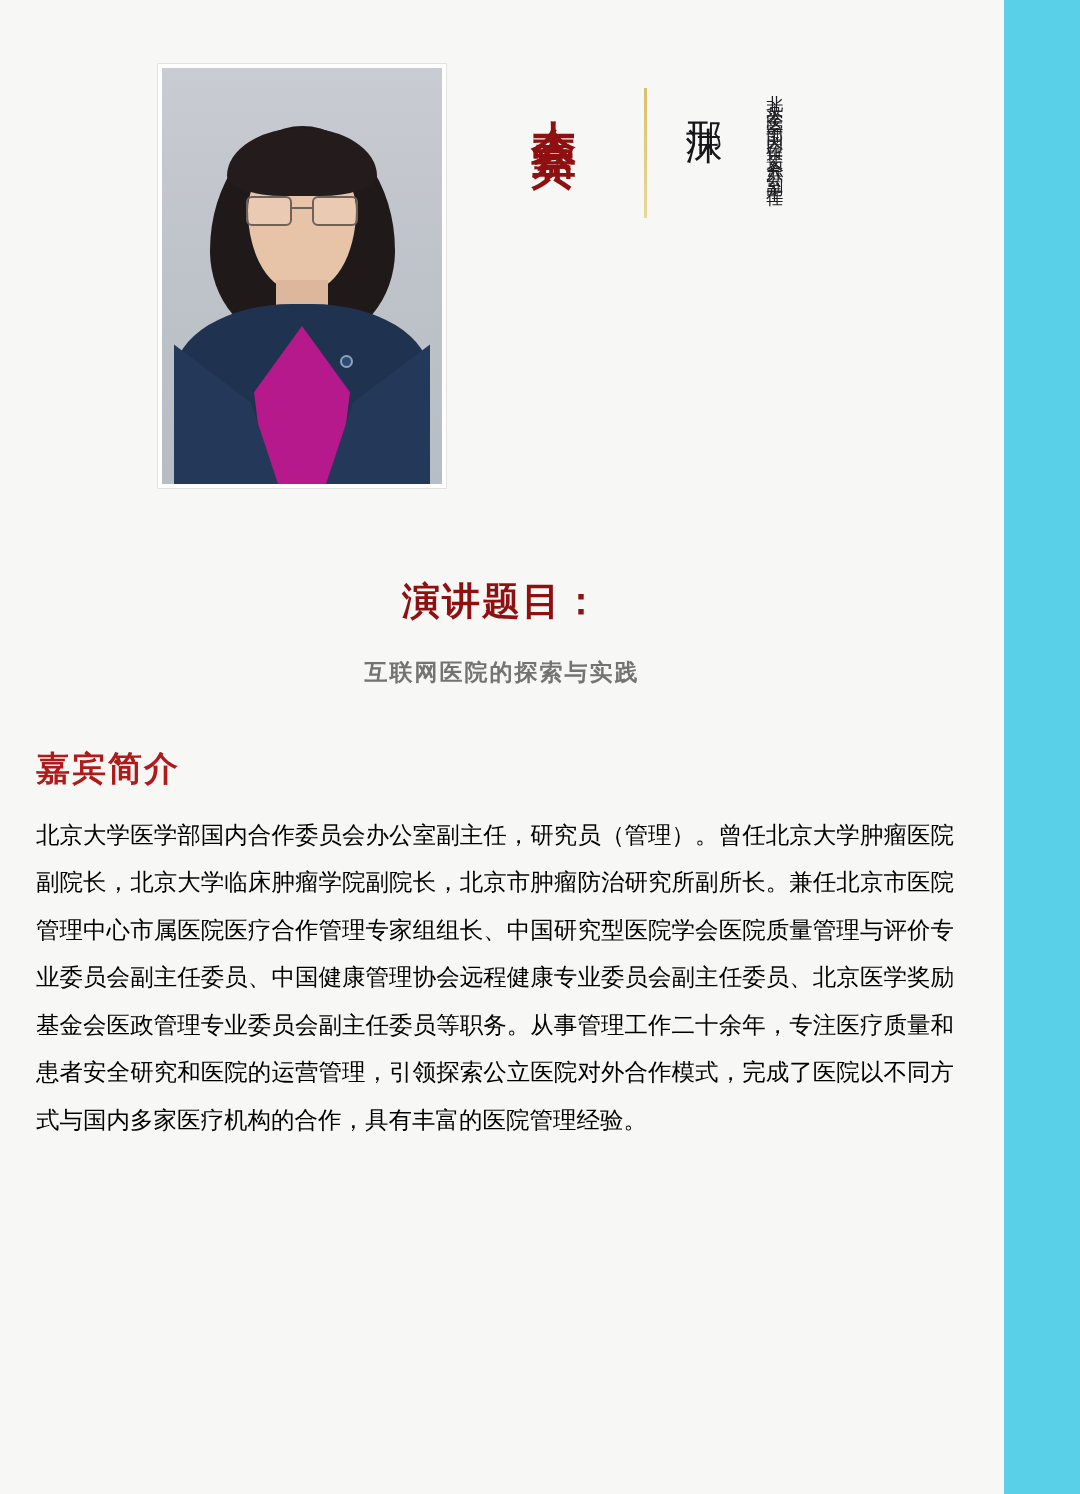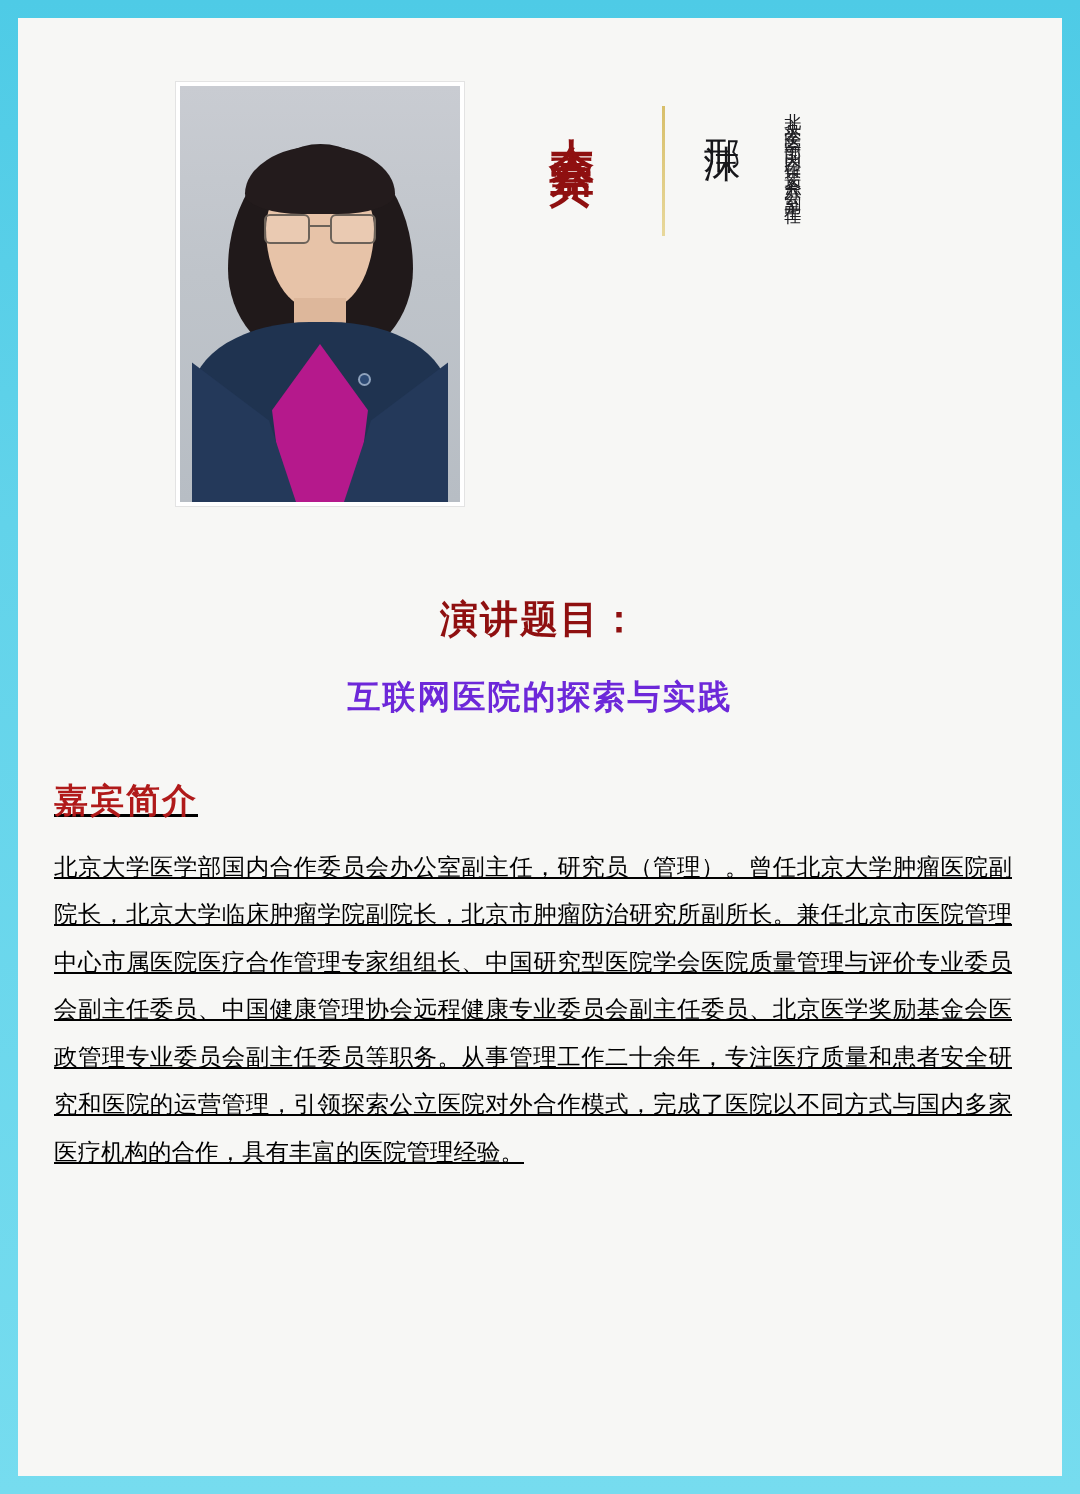--- a/index.html
+++ b/index.html
@@ -8,24 +8,24 @@
   }
   body {
     width: 1080px;
     height: 1494px;
     background: #5ad0e8;
     font-family: "Liberation Sans", sans-serif;
     overflow: hidden;
   }
   .poster {
     position: relative;
-    width: 1080px;
+    width: 1004px;
     height: 1494px;
     box-sizing: border-box;
-    padding: 18px;
+    padding: 0;
     background: linear-gradient(to bottom, #4ecbe6 0%, #62d3ea 35%, #76dcef 100%);
   }
   .card {
     position: relative;
     width: 100%;
     height: 100%;
     background: #f7f7f5;
     box-sizing: border-box;
   }
 
@@ -216,30 +216,29 @@
     margin-top: 56px;
   }
   .speech-label {
     font-size: 38px;
     font-weight: bold;
     color: #8f1010;
     letter-spacing: 2px;
   }
   .speech-topic {
     margin-top: 30px;
-    font-size: 33px;
+    font-size: 23px;
     font-weight: bold;
-    color: #6d28d9;
+    color: #737373;
     letter-spacing: 2px;
   }
 
   
   .bio {
     margin: 58px 50px 0 36px;
-    text-decoration: underline;
   }
   .bio-heading {
     font-size: 34px;
     font-weight: bold;
     color: #b01a1a;
     letter-spacing: 2px;
   }
   .bio-body {
     margin-top: 20px;
     font-size: 23.5px;

